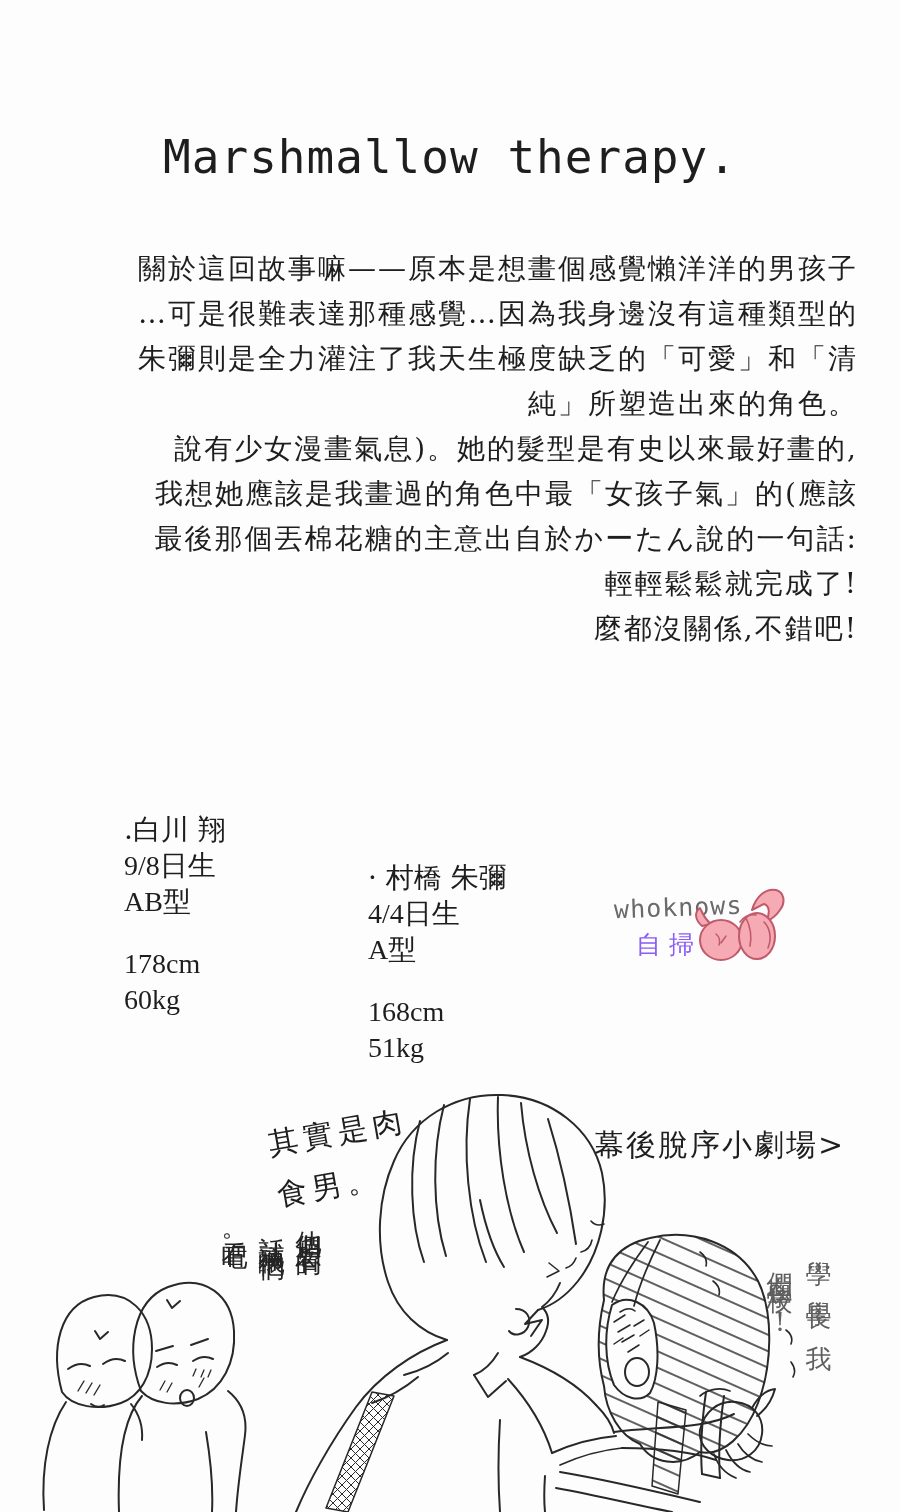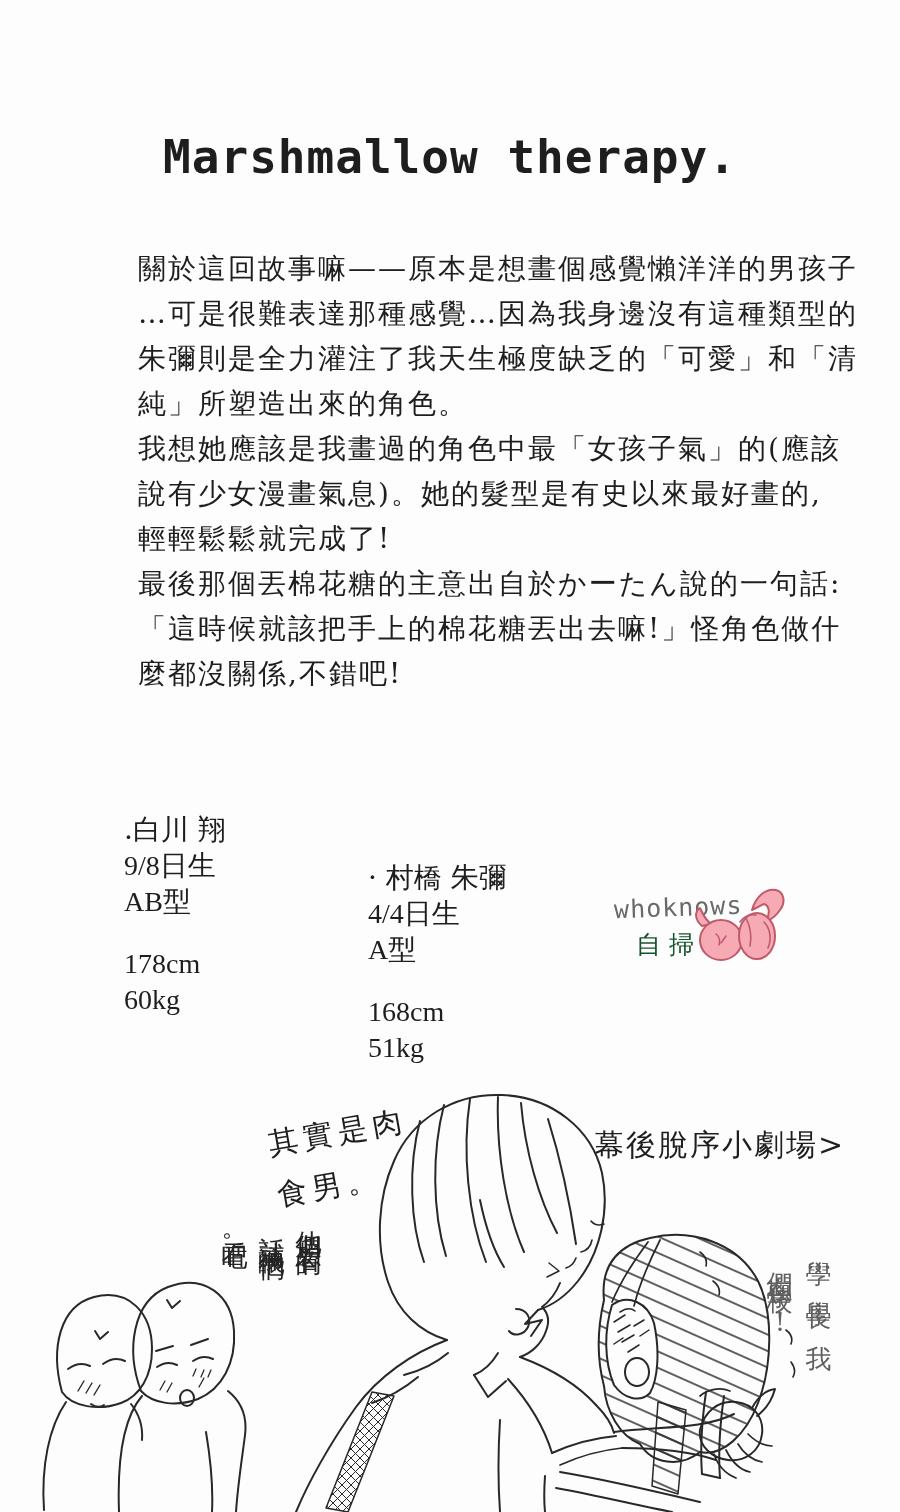--- a/index.html
+++ b/index.html
@@ -5,40 +5,40 @@
   html,body{margin:0;padding:0;}
   body{
     width:900px;height:1512px;position:relative;overflow:hidden;
     background:#fdfdfd;color:#1e1e1e;
     font-family:"DejaVu Serif", serif;
   }
   .abs{position:absolute;}
   .page-title{
     top:130px;left:50%;transform:translateX(-50%);
     font-family:"DejaVu Sans Mono", monospace;
-    font-weight:bold;font-size:46px;letter-spacing:1px;white-space:nowrap;
+    font-weight:normal;font-size:46px;letter-spacing:1px;white-space:nowrap;
   }
   .essay{
     top:246px;left:138px;width:720px;
     font-size:28px;line-height:45px;letter-spacing:2px;
   }
-  .essay .line{white-space:nowrap;}
+  .essay .line{white-space:nowrap;text-align:right;}
   .profile{font-size:28px;line-height:36px;}
   .profile .name-row{white-space:nowrap;}
   .profile .metric-gap{margin-top:26px;}
   .profile-left{top:812px;left:124px;}
   .profile-right{top:812px;left:368px;margin-top:48px;}
   .mono-num{font-family:"Liberation Serif", serif;}
   .watermark-text{
     top:893px;left:614px;color:#6a6a6a;
     font-family:"DejaVu Sans Mono", monospace;
     font-size:25px;letter-spacing:1px;transform:rotate(-2deg);
   }
   .watermark-text2{
-    top:928px;left:636px;color:#14532d;
+    top:928px;left:636px;color:#8b5cf6;
     font-size:25px;letter-spacing:8px;
   }
   .caption-left{
     top:1106px;left:272px;font-size:30px;letter-spacing:5px;
     transform:rotate(-10deg);line-height:52px;white-space:nowrap;
   }
   .skit-subtitle{
     top:1116px;left:594px;font-size:30px;letter-spacing:2px;
     line-height:57px;white-space:nowrap;
   }
@@ -57,25 +57,24 @@
 </head>
 <body>
 
 <div class="abs page-title">Marshmallow therapy.</div>
 
 <div class="abs essay">
   <div class="line">關於這回故事嘛——原本是想畫個感覺懶洋洋的男孩子</div>
   <div class="line">…可是很難表達那種感覺…因為我身邊沒有這種類型的</div>
   <div class="line">朱彌則是全力灌注了我天生極度缺乏的「可愛」和「清</div>
   <div class="line">純」所塑造出來的角色。</div>
+  <div class="line">說有少女漫畫氣息)。她的髮型是有史以來最好畫的,</div>
   <div class="line">我想她應該是我畫過的角色中最「女孩子氣」的(應該</div>
-  <div class="line">說有少女漫畫氣息)。她的髮型是有史以來最好畫的,</div>
+  <div class="line">最後那個丟棉花糖的主意出自於かーたん說的一句話:</div>
   <div class="line">輕輕鬆鬆就完成了!</div>
-  <div class="line">最後那個丟棉花糖的主意出自於かーたん說的一句話:</div>
-  <div class="line">「這時候就該把手上的棉花糖丟出去嘛!」怪角色做什</div>
   <div class="line">麼都沒關係,不錯吧!</div>
 </div>
 
 <div class="abs profile profile-left">
   <div class="name-row"><span>.</span><span>白川 翔</span></div>
   <div class="mono-num">9/8日生</div>
   <div class="mono-num">AB型</div>
   <div class="mono-num metric-gap">178cm</div>
   <div class="mono-num">60kg</div>
 </div>

